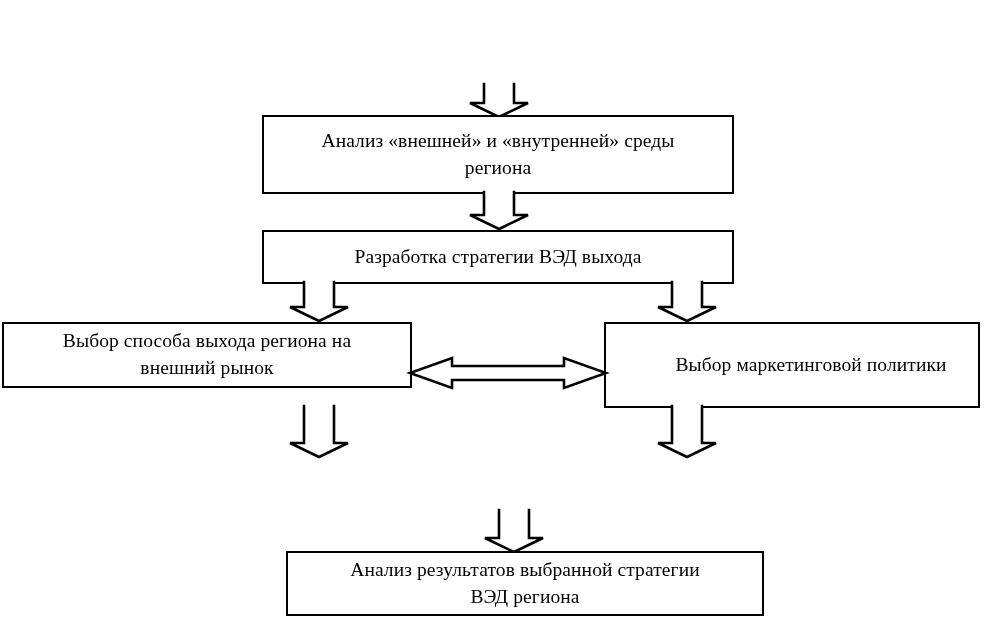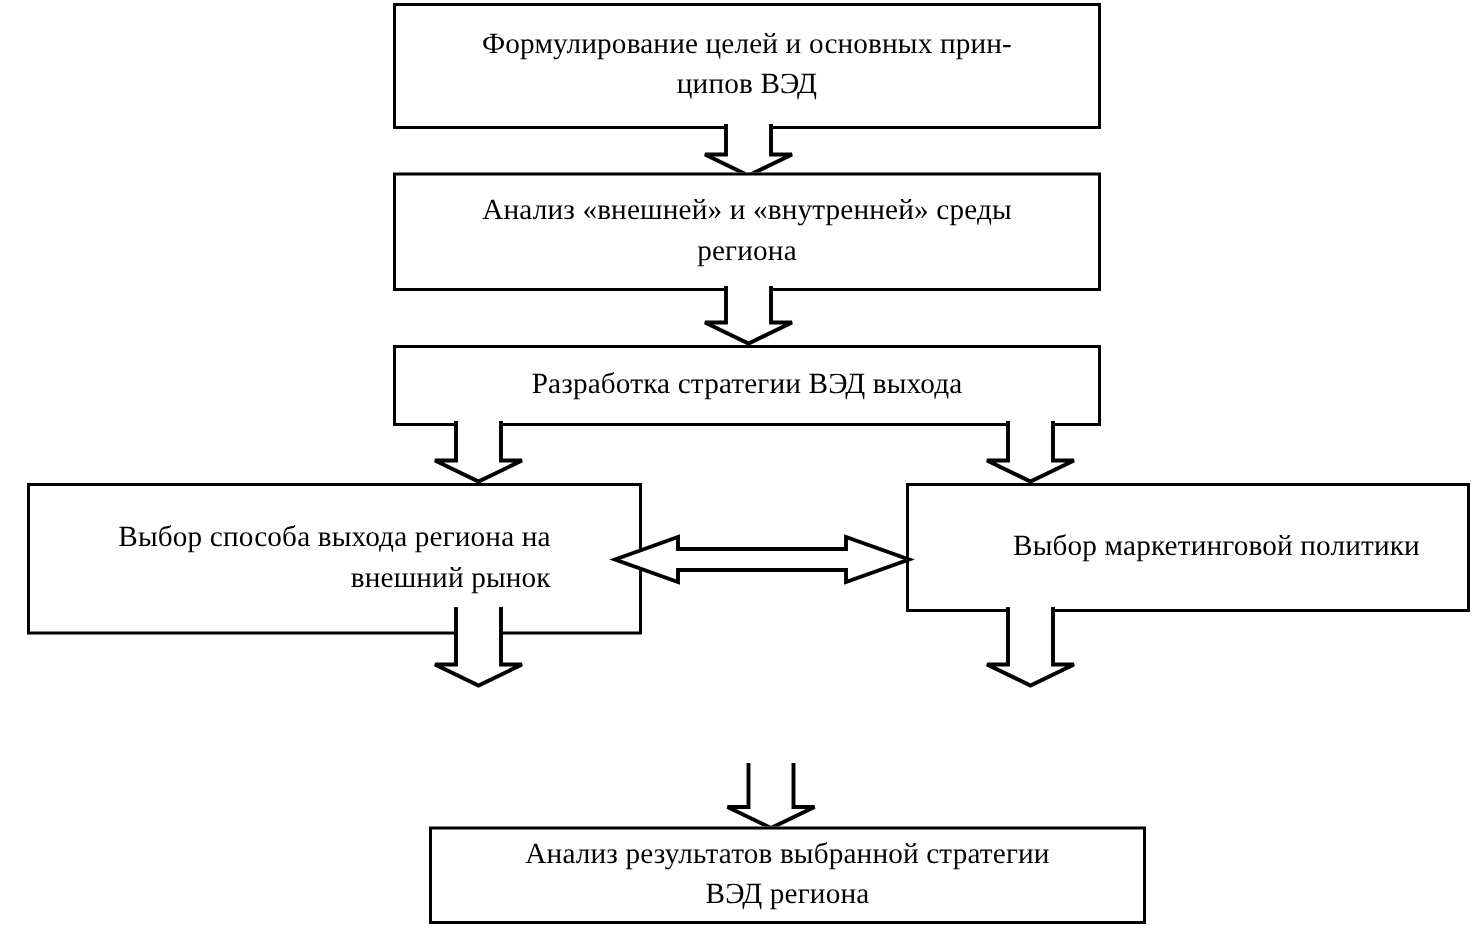--- a/index.html
+++ b/index.html
@@ -51,24 +51,20 @@
     stroke-width: 2.6;
     stroke-linejoin: miter;
     stroke-linecap: square;
   }
 </style>
 </head>
 <body>
 
 <div id="canvas">
 
-  <div class="node" style="left:262px; top:2px; width:472px; height:84px;">
-    <span class="node-label">Формулирование целей и основных прин-
-ципов ВЭД</span>
-  </div>
 
   <div class="edge" style="left:468px; top:86px; width:62px; height:32px;">
     <svg width="62" height="32" viewBox="0 0 62 32" aria-hidden="true">
       <path class="arrow-shape" d="M 16 -2 L 16 17 L 2 17 L 31 31 L 60 17 L 46 17 L 46 -2"></path>
     </svg>
   </div>
 
   <div class="node" style="left:262px; top:115px; width:472px; height:79px;font-family:Liberation Serif, serif;">
     <span class="node-label">Анализ «внешней» и «внутренней» среды
 региона</span>
@@ -89,21 +85,21 @@
       <path class="arrow-shape" d="M 16 -2 L 16 23 L 2 23 L 31 37 L 60 23 L 46 23 L 46 -2"></path>
     </svg>
   </div>
 
   <div class="edge" style="left:656px; top:284px; width:62px; height:38px;">
     <svg width="62" height="38" viewBox="0 0 62 38" aria-hidden="true">
       <path class="arrow-shape" d="M 16 -2 L 16 23 L 2 23 L 31 37 L 60 23 L 46 23 L 46 -2"></path>
     </svg>
   </div>
 
-  <div class="node" style="left:18px; top:322px; width:410px; height:101px;text-align:right;">
+  <div class="node" style="left:2px; top:322px; width:410px; height:66px;">
     <span class="node-label">Выбор способа выхода региона на
 внешний рынок</span>
   </div>
 
   <div class="node" style="left:604px; top:322px; width:376px; height:86px;padding-left:48px;">
     <span class="node-label">Выбор маркетинговой политики</span>
   </div>
 
   <div class="edge" style="left:410px; top:352px; width:196px; height:42px;">
     <svg width="196" height="42" viewBox="0 0 196 42" aria-hidden="true">

